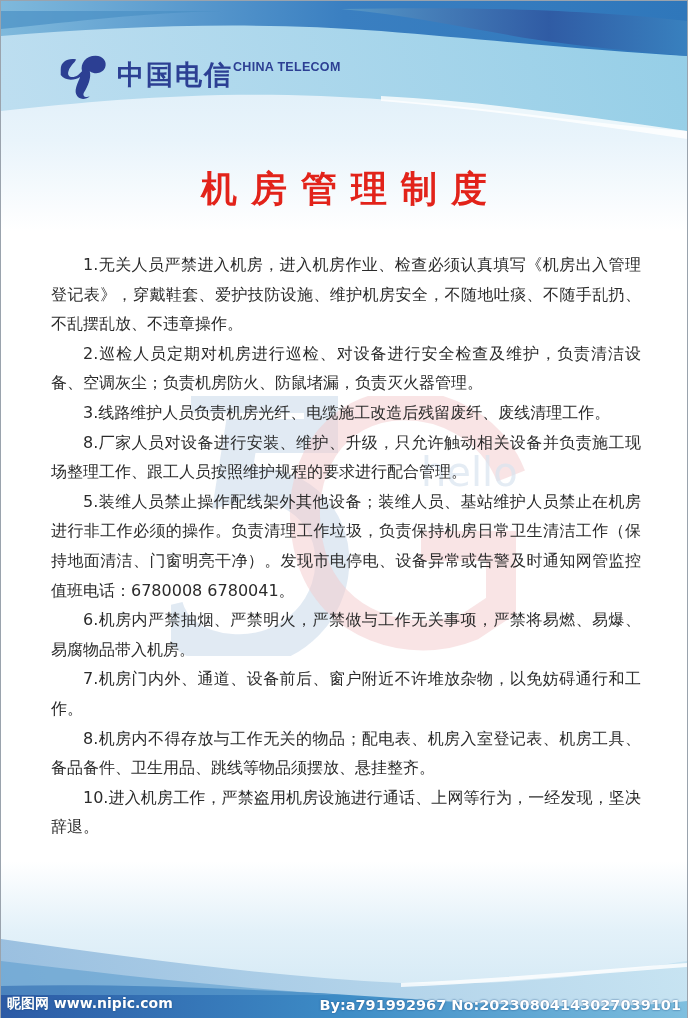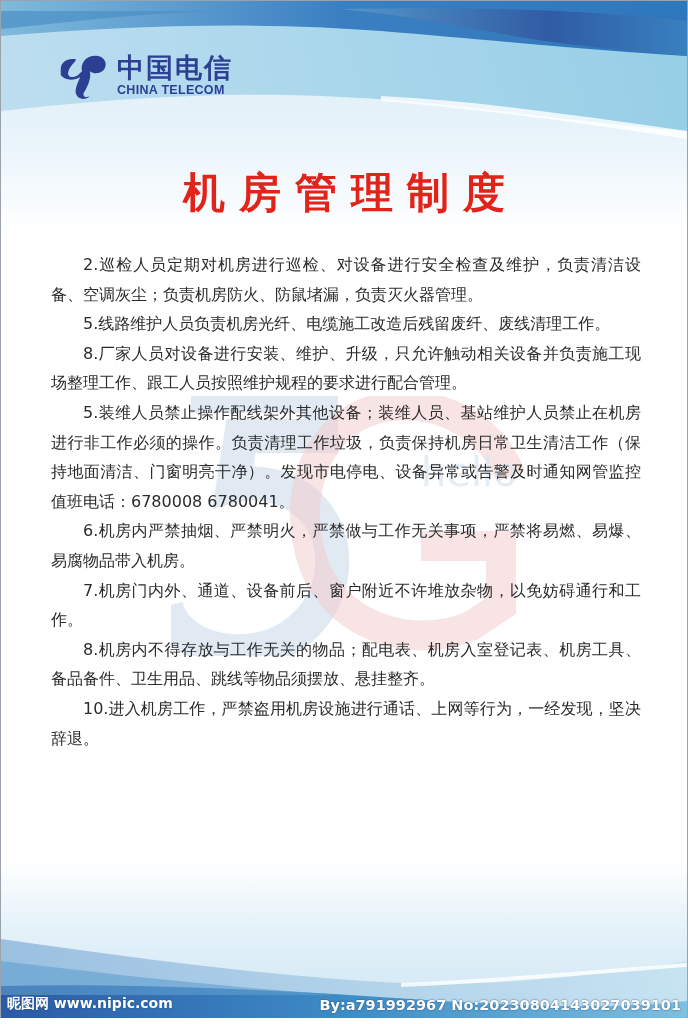--- a/index.html
+++ b/index.html
@@ -6,26 +6,26 @@
   body { width: 688px; height: 1024px; overflow: hidden; background: #fff; }
   .poster {
     position: relative; width: 686px; height: 1018px;
     border: 1px solid #9aa3ad; border-bottom: none;
     background: linear-gradient(180deg, #d6eaf6 0px, #e9f4fb 140px, #ffffff 230px, #ffffff 860px, #e3f1f9 930px, #cfe6f3 1018px);
     overflow: hidden; font-family: "DejaVu Sans", sans-serif;
   }
   .wave { position: absolute; left: 0; width: 100%; }
   .logo { position: absolute; left: 52px; top: 48px; display: flex; align-items: center; }
   .logo-mark { width: 58px; height: 52px; }
-  .logo-text { margin-left: 6px; display: flex; flex-direction: column; }
+  .logo-text { margin-left: 6px; display: flex; flex-direction: row; }
   .logo-cn { color: #2c3f93; font-size: 27px; font-weight: bold; letter-spacing: 2px; line-height: 30px; font-family: "DejaVu Serif", serif; }
   .logo-en { color: #2c3f93; font-size: 12.5px; font-weight: bold; letter-spacing: 0.3px; line-height: 14px; font-family: "Liberation Sans", sans-serif; }
   .title {
     position: absolute; top: 164px; left: 0; width: 100%; text-align: center;
-    color: #e2231a; font-size: 42px; font-weight: bold; letter-spacing: 14px;
+    color: #e2231a; font-size: 36px; font-weight: bold; letter-spacing: 14px;
     font-family: "DejaVu Sans", sans-serif; text-indent: 14px;
   }
   .watermark { position: absolute; left: 170px; top: 395px; width: 360px; height: 260px; }
   .content {
     position: absolute; top: 249px; left: 50px; width: 590px;
     color: #2b2b2b; font-size: 16px; line-height: 29.6px;
     font-family: "DejaVu Sans", sans-serif; text-align: justify;
   }
   .rule { text-indent: 32px; margin: 0; }
   .footer-left {
@@ -79,22 +79,23 @@
 
   <div class="title">机房管理制度</div>
 
   <svg class="watermark" viewBox="0 0 360 260">
     <path d="M20,0 L150,0 L150,40 L70,40 L62,90 C100,80 150,100 160,150 C170,210 120,260 60,255 C20,252 0,230 -5,210" fill="none" stroke="#c9d8ea" stroke-width="34" opacity="0.55"></path>
     <path d="M340,80 C320,30 270,5 220,10 C150,20 120,90 140,160 C160,230 240,255 300,230 L330,210 L330,150 L250,150" fill="none" stroke="#f4c9cb" stroke-width="30" opacity="0.5"></path>
     <text x="250" y="90" font-size="40" fill="#d9e4f0" font-family="DejaVu Sans, sans-serif" opacity="0.7">hello</text>
   </svg>
 
   <div class="content">
+    <p class="rule">1.无关人员严禁进入机房，进入机房作业、检查必须认真填写《机房出入管理登记表》，穿戴鞋套、爱护技防设施、维护机房安全，不随地吐痰、不随手乱扔、不乱摆乱放、不违章操作。</p>
     <p class="rule">2.巡检人员定期对机房进行巡检、对设备进行安全检查及维护，负责清洁设备、空调灰尘；负责机房防火、防鼠堵漏，负责灭火器管理。</p>
-    <p class="rule">5.线路维护人员负责机房光纤、电缆施工改造后残留废纤、废线清理工作。</p>
+    <p class="rule">3.线路维护人员负责机房光纤、电缆施工改造后残留废纤、废线清理工作。</p>
     <p class="rule">8.厂家人员对设备进行安装、维护、升级，只允许触动相关设备并负责施工现场整理工作、跟工人员按照维护规程的要求进行配合管理。</p>
     <p class="rule">5.装维人员禁止操作配线架外其他设备；装维人员、基站维护人员禁止在机房进行非工作必须的操作。负责清理工作垃圾，负责保持机房日常卫生清洁工作（保持地面清洁、门窗明亮干净）。发现市电停电、设备异常或告警及时通知网管监控值班电话：6780008 6780041。</p>
     <p class="rule">6.机房内严禁抽烟、严禁明火，严禁做与工作无关事项，严禁将易燃、易爆、易腐物品带入机房。</p>
     <p class="rule">7.机房门内外、通道、设备前后、窗户附近不许堆放杂物，以免妨碍通行和工作。</p>
     <p class="rule">8.机房内不得存放与工作无关的物品；配电表、机房入室登记表、机房工具、备品备件、卫生用品、跳线等物品须摆放、悬挂整齐。</p>
     <p class="rule">10.进入机房工作，严禁盗用机房设施进行通话、上网等行为，一经发现，坚决辞退。</p>
   </div>
 
   <svg class="wave" style="top:900px;height:118px" viewBox="0 0 686 118" preserveAspectRatio="none">
     <defs>

